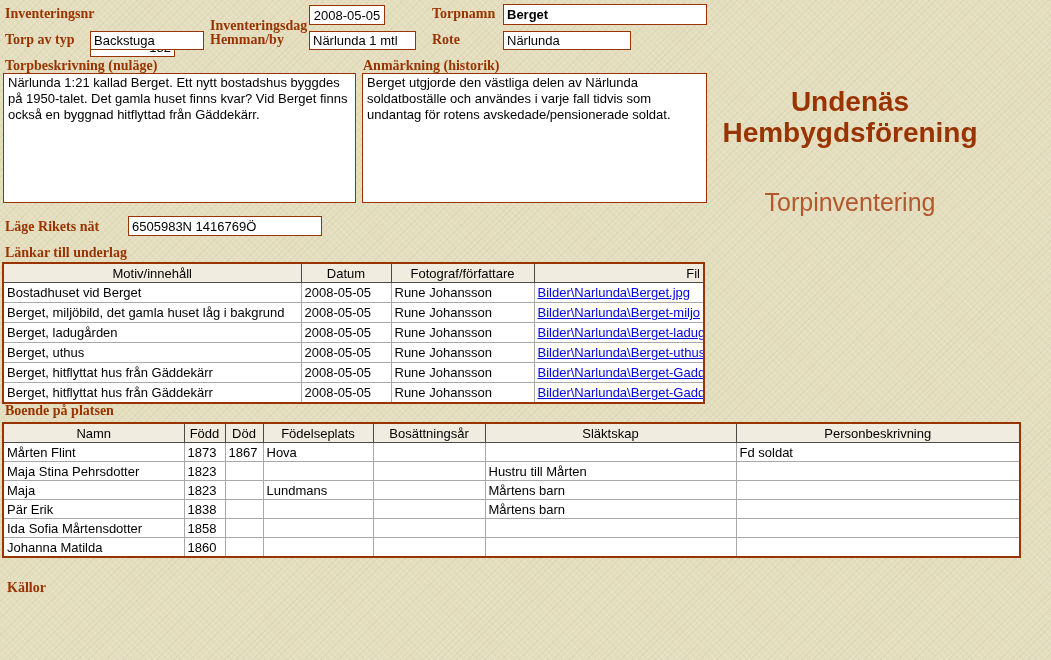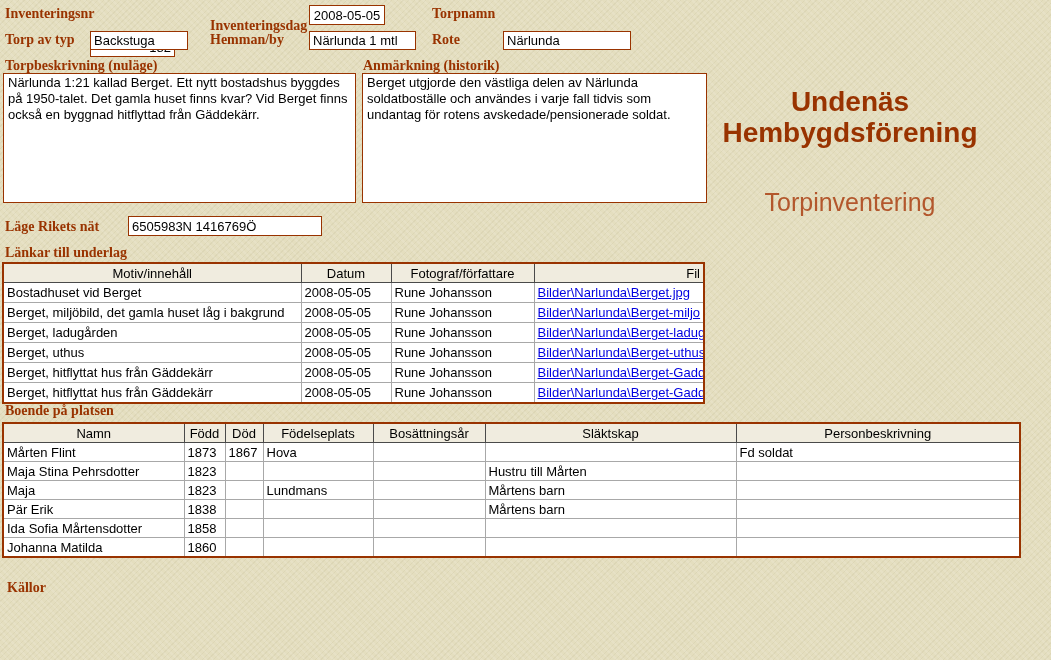--- a/index.html
+++ b/index.html
@@ -105,23 +105,24 @@
 
 <div id="screen">
 
   <span class="form-label" style="left:5px;top:6px;">Inventeringsnr</span>
   <input class="tbox ta-right" style="left: 90px; top: 5px; width: 85px; margin-top: 32px;" value="182">
 
   <span class="form-label" style="left:210px;top:18px;">Inventeringsdag</span>
   <input class="tbox ta-center" style="left: 309px; top: 5px; width: 76px; padding: 0px 1px;" value="2008-05-05">
 
   <span class="form-label" style="left:432px;top:6px;">Torpnamn</span>
+  <input class="tbox bold" style="left: 503px; top: 4px; width: 204px; height: 21px;" value="Berget">
 
   <span class="form-label" style="left:5px;top:32px;">Torp av typ</span>
-  <input class="tbox" style="left: 90px; top: 31px; width: 98px; height: 19px;" value="Backstuga">
+  <input class="tbox" style="left: 90px; top: 31px; width: 114px; height: 19px;" value="Backstuga">
 
   <span class="form-label" style="left:210px;top:32px;">Hemman/by</span>
   <input class="tbox" style="left: 309px; top: 31px; width: 107px; height: 19px;" value="Närlunda 1 mtl">
 
   <span class="form-label" style="left:432px;top:32px;">Rote</span>
   <input class="tbox" style="left: 503px; top: 31px; width: 128px; height: 19px;" value="Närlunda">
 
   <span class="form-label" style="left:5px;top:58px;">Torpbeskrivning (nuläge)</span>
   <textarea class="tbox" style="left: 3px; top: 73px; width: 353px; height: 130px;">Närlunda 1:21 kallad Berget. Ett nytt bostadshus byggdes på 1950-talet. Det gamla huset finns kvar? Vid Berget finns också en byggnad hitflyttad från Gäddekärr.</textarea>
 

